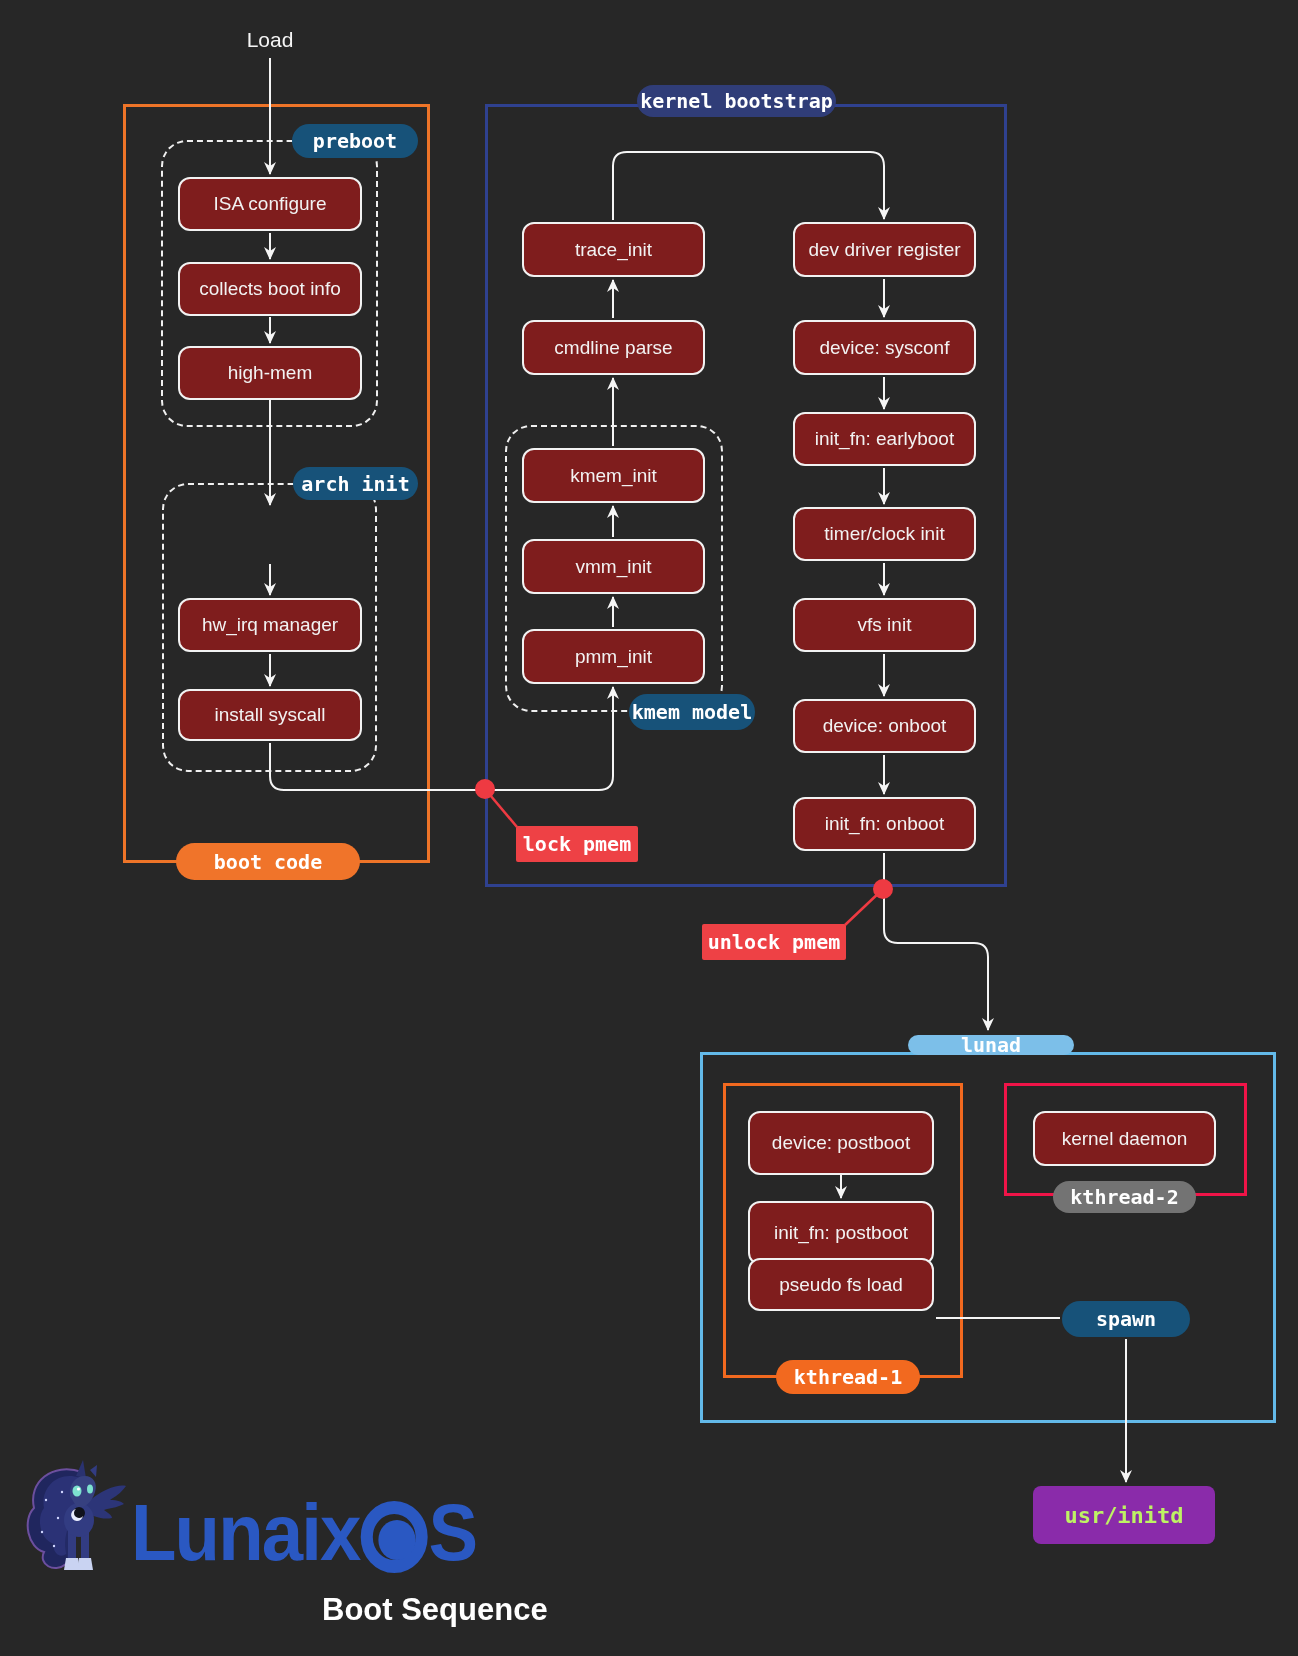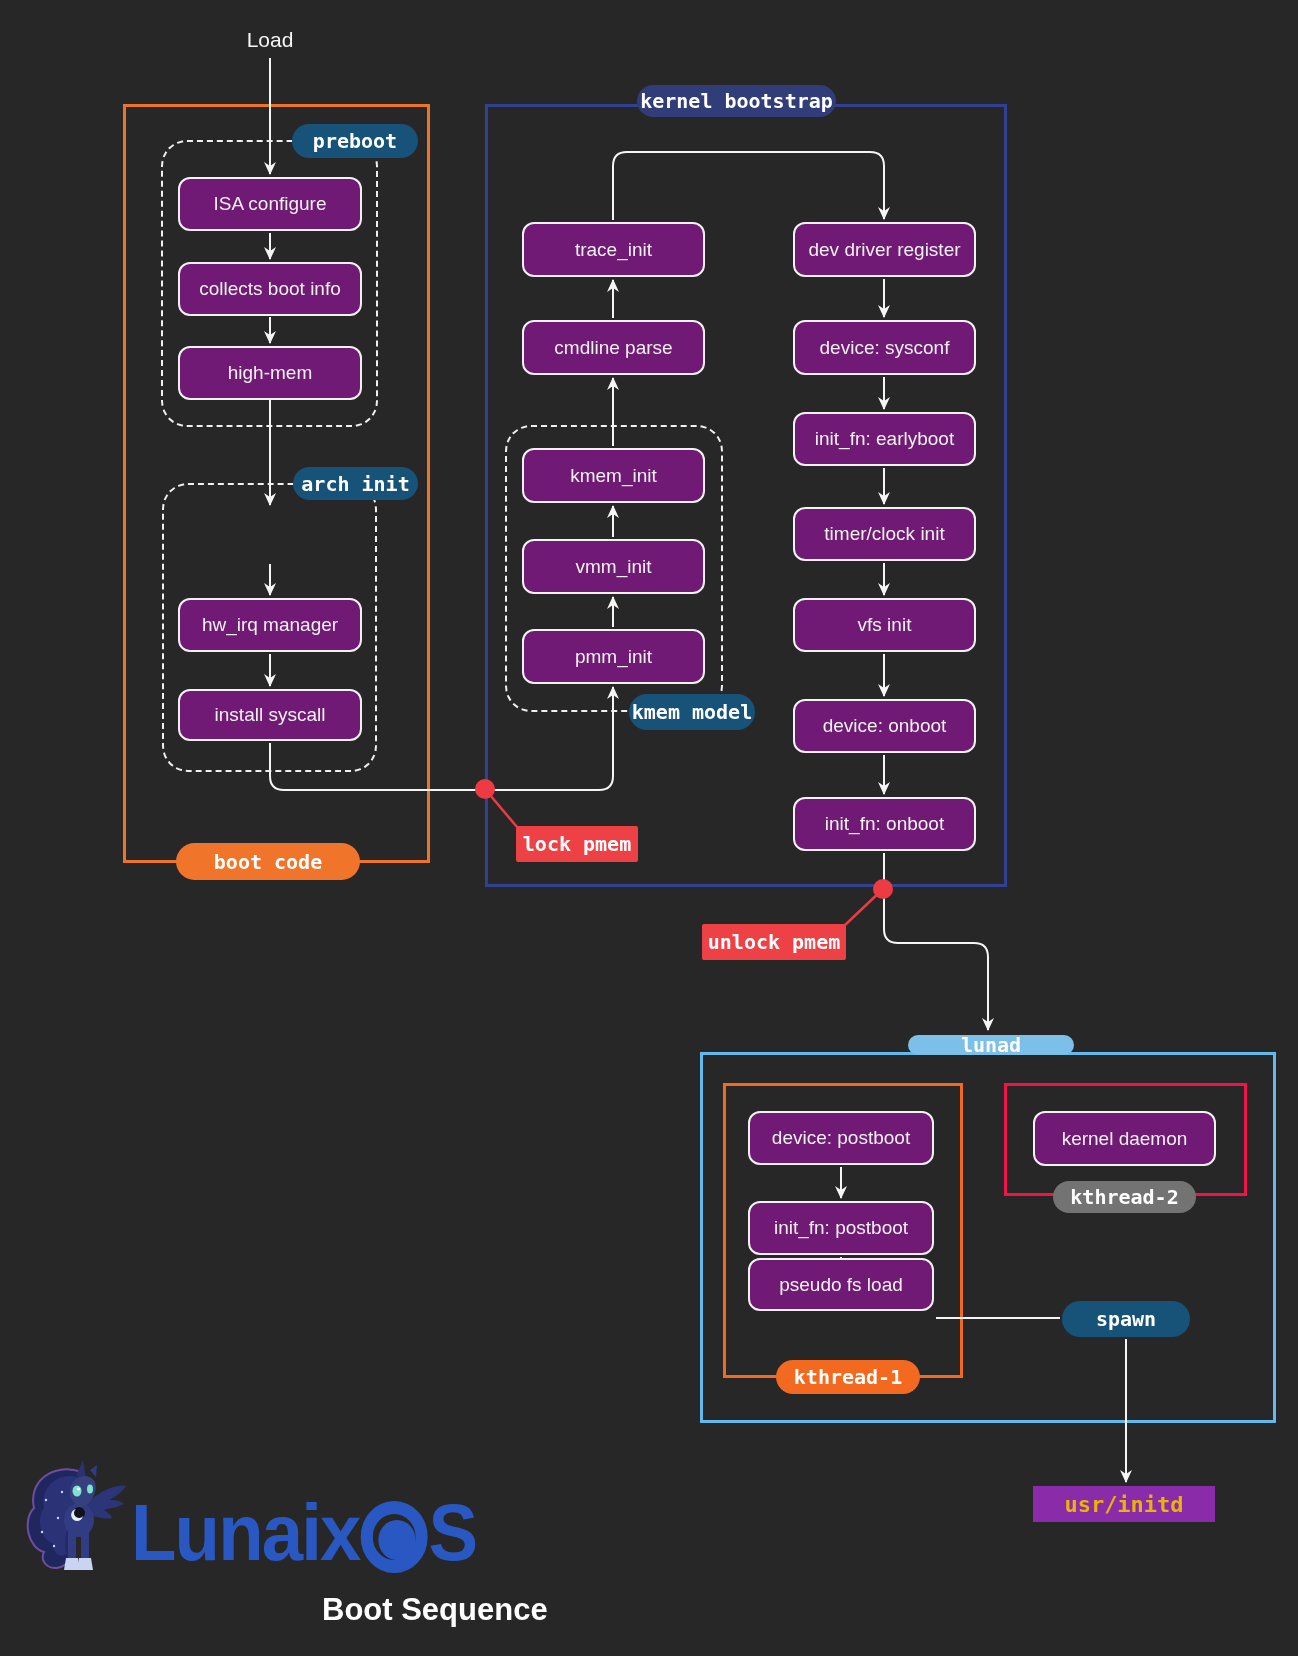--- a/index.html
+++ b/index.html
@@ -13,27 +13,27 @@
   #g-kt1    {left:723px;top:1083px;width:240px;height:295px;border-color:#f2691f;}
   #g-kt2    {left:1004px;top:1083px;width:243px;height:113px;border-color:#f01448;}
   
   .dash{position:absolute;border:2px dashed #f0f0f0;border-radius:26px;z-index:2;box-sizing:border-box;}
   #d-preboot{left:161px;top:140px;width:217px;height:287px;}
   #d-arch   {left:162px;top:483px;width:215px;height:289px;}
   #d-kmem   {left:505px;top:425px;width:218px;height:287px;}
   
   svg.wires{position:absolute;left:0;top:0;z-index:10;}
   
-  .node{position:absolute;border:2px solid #f2f2f2;border-radius:12px;background:#701a75;
+  .node{position:absolute;border:2px solid #f2f2f2;border-radius:12px;background:#7f1d1d;
         display:flex;align-items:center;justify-content:center;color:#f2f2f2;
         font-size:19px;z-index:20;box-sizing:border-box;white-space:nowrap;}
   .cA{left:178px;width:184px;height:54px;}
   .cB{left:522px;width:183px;height:55px;}
   .cC{left:793px;width:183px;height:54px;}
-  .cD{left:748px;width:186px;height:54px;}
+  .cD{left:748px;width:186px;height:64px;}
   #n-isa{top:177px}#n-collects{top:262px}#n-highmem{top:346px}
   #n-exception{top:508px}#n-hwirq{top:598px}#n-install{top:689px;height:52px}
   #n-trace{top:222px}#n-cmdline{top:320px}#n-kmem{top:448px}#n-vmm{top:539px}#n-pmm{top:629px}
   #n-devreg{top:222px;height:55px}#n-sysconf{top:320px;height:55px}#n-earlyboot{top:412px}
   #n-timer{top:507px}#n-vfs{top:598px}#n-onboot{top:699px}#n-initfnonboot{top:797px}
   #n-devpost{top:1111px}#n-initfnpost{top:1201px}#n-pseudofs{top:1258px;height:53px}
   #n-kdaemon{left:1033px;width:183px;height:55px;top:1111px}
   
   .pill{position:absolute;border-radius:19px;display:flex;align-items:center;justify-content:center;
         color:#fff;font-family:"DejaVu Sans Mono",monospace;font-weight:bold;font-size:20px;
@@ -48,22 +48,22 @@
   #p-lunad{left:908px;top:1035px;width:166px;height:20px;background:#7cbfe9;}
   #p-kt1{left:776px;top:1360px;width:144px;height:34px;background:#f2691f;}
   #p-kt2{left:1053px;top:1181px;width:143px;height:32px;background:#737373;}
   
   .rlabel{position:absolute;background:#ee4145;color:#fff;border-radius:2px;
           font-family:"DejaVu Sans Mono",monospace;font-weight:bold;font-size:20px;
           display:flex;align-items:center;justify-content:center;z-index:30;white-space:nowrap;}
   #l-lock{left:516px;top:826px;width:122px;height:36px;}
   #l-unlock{left:702px;top:924px;width:144px;height:36px;}
   
-  #n-usrinitd{position:absolute;left:1033px;top:1486px;width:182px;height:36px;background:#8a2baa;
-              border-radius:0;display:flex;align-items:center;justify-content:center;color:#eab308;
+  #n-usrinitd{position:absolute;left:1033px;top:1486px;width:182px;height:58px;background:#8a2baa;
+              border-radius:8px;display:flex;align-items:center;justify-content:center;color:#bef264;
               font-family:"DejaVu Sans Mono",monospace;font-weight:bold;font-size:22px;z-index:30;}
   
   #t-load{position:absolute;left:225px;top:28px;width:90px;text-align:center;color:#f5f5f5;
           font-size:21px;z-index:20;}
   
   #logo-pony{position:absolute;left:24px;top:1458px;z-index:20;}
   #brand{position:absolute;left:131px;top:1488px;height:90px;display:flex;align-items:center;
          color:#2a58c2;font-weight:bold;font-size:80px;letter-spacing:-2px;z-index:20;
          transform:scaleX(.93);transform-origin:left center;}
   .o-glyph{display:inline-block;width:72px;height:72px;border:13px solid #2a58c2;border-radius:50%;

